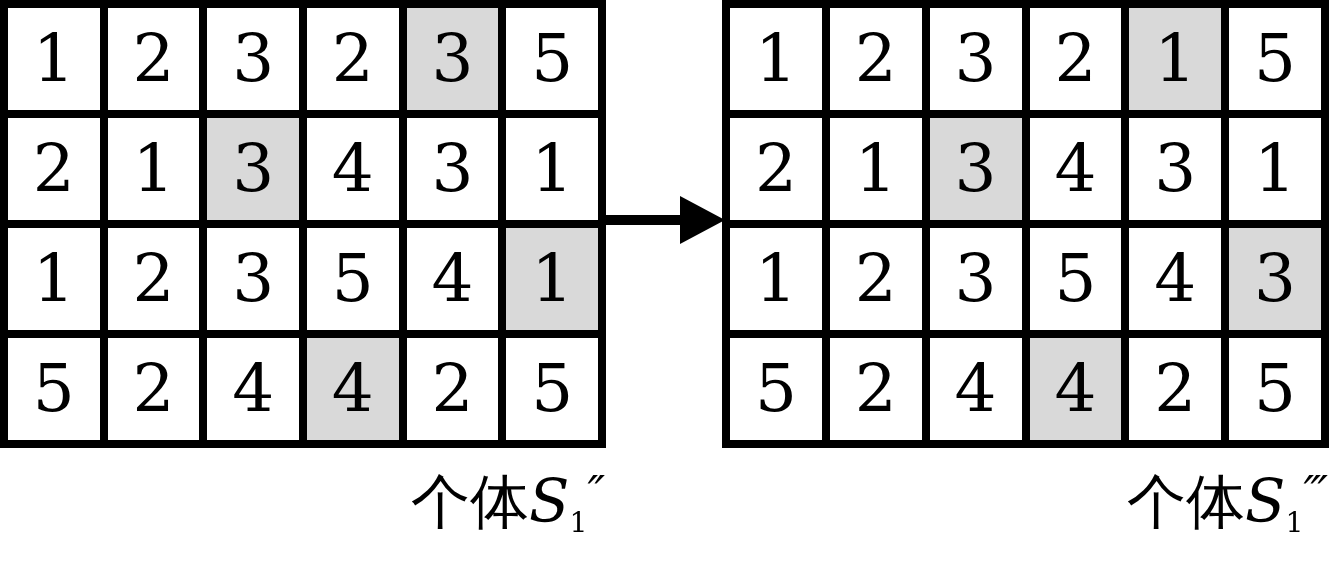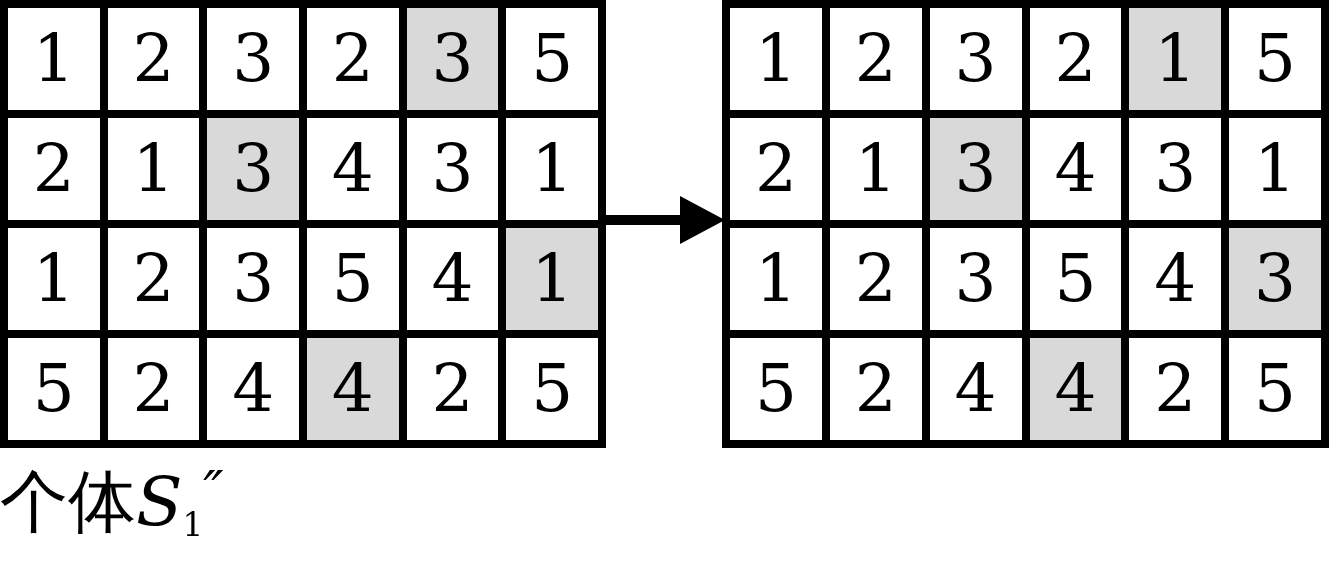--- a/index.html
+++ b/index.html
@@ -49,22 +49,22 @@
     position: absolute;
     left: 598px;
     top: 190px;
     width: 127px;
     height: 60px;
   }
   .grid-label {
     position: absolute;
     top: 452px;
     height: 112px;
-    text-align: left;
-    font-size: 68px;
+    text-align: right;
+    font-size: 59px;
     line-height: 100px;
     white-space: nowrap;
   }
   #left-label  { left: 0;     width: 606px; }
   #right-label { left: 722px; width: 607px; }
   .label-symbol {
     font-style: italic;
     font-family: "DejaVu Serif", serif;
   }
   .label-subscript {
@@ -144,14 +144,17 @@
       <div class="cell">4</div>
       <div class="cell shaded">4</div>
       <div class="cell">2</div>
       <div class="cell">5</div>
     </div>
 
   <div class="grid-label" id="left-label">
     <span>个体</span><span class="label-symbol">S</span><span class="label-subscript">1</span><span class="label-primes">″</span>
   </div>
 
+  <div class="grid-label" id="right-label">
+    <span>个体</span><span class="label-symbol">S</span><span class="label-subscript">1</span><span class="label-primes">‴</span>
+  </div>
 
 </div>
 
 </body></html>

